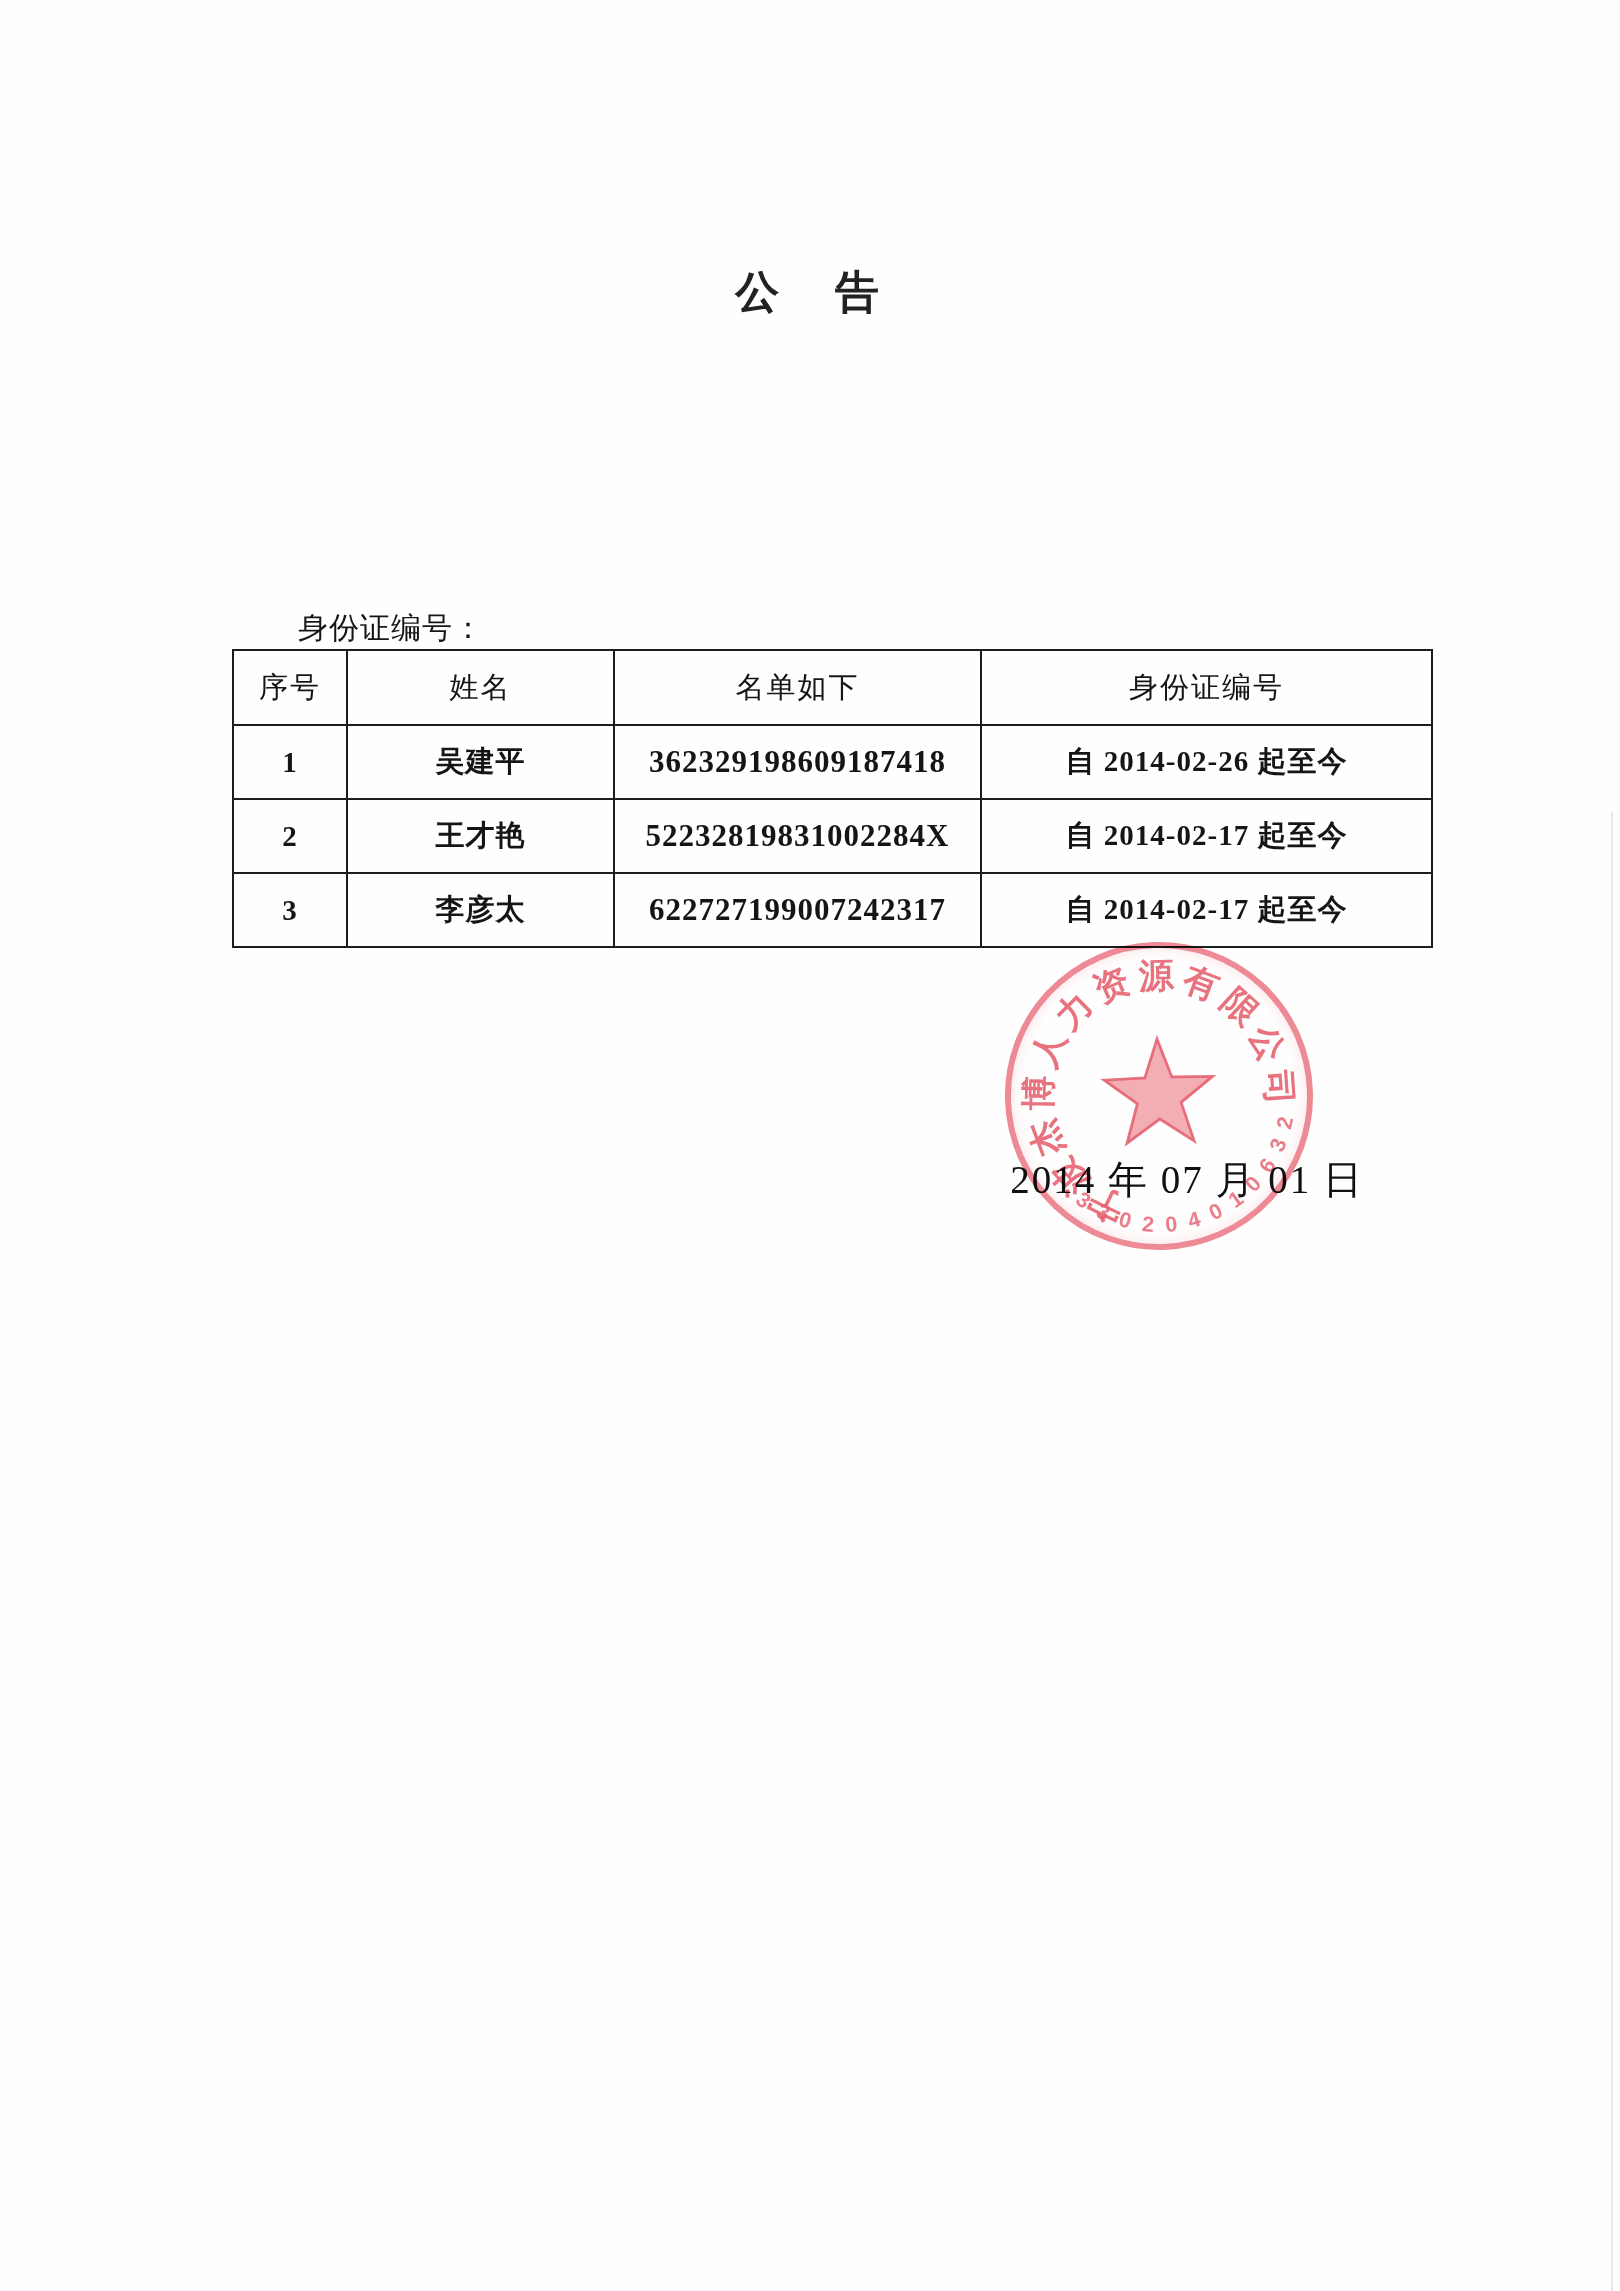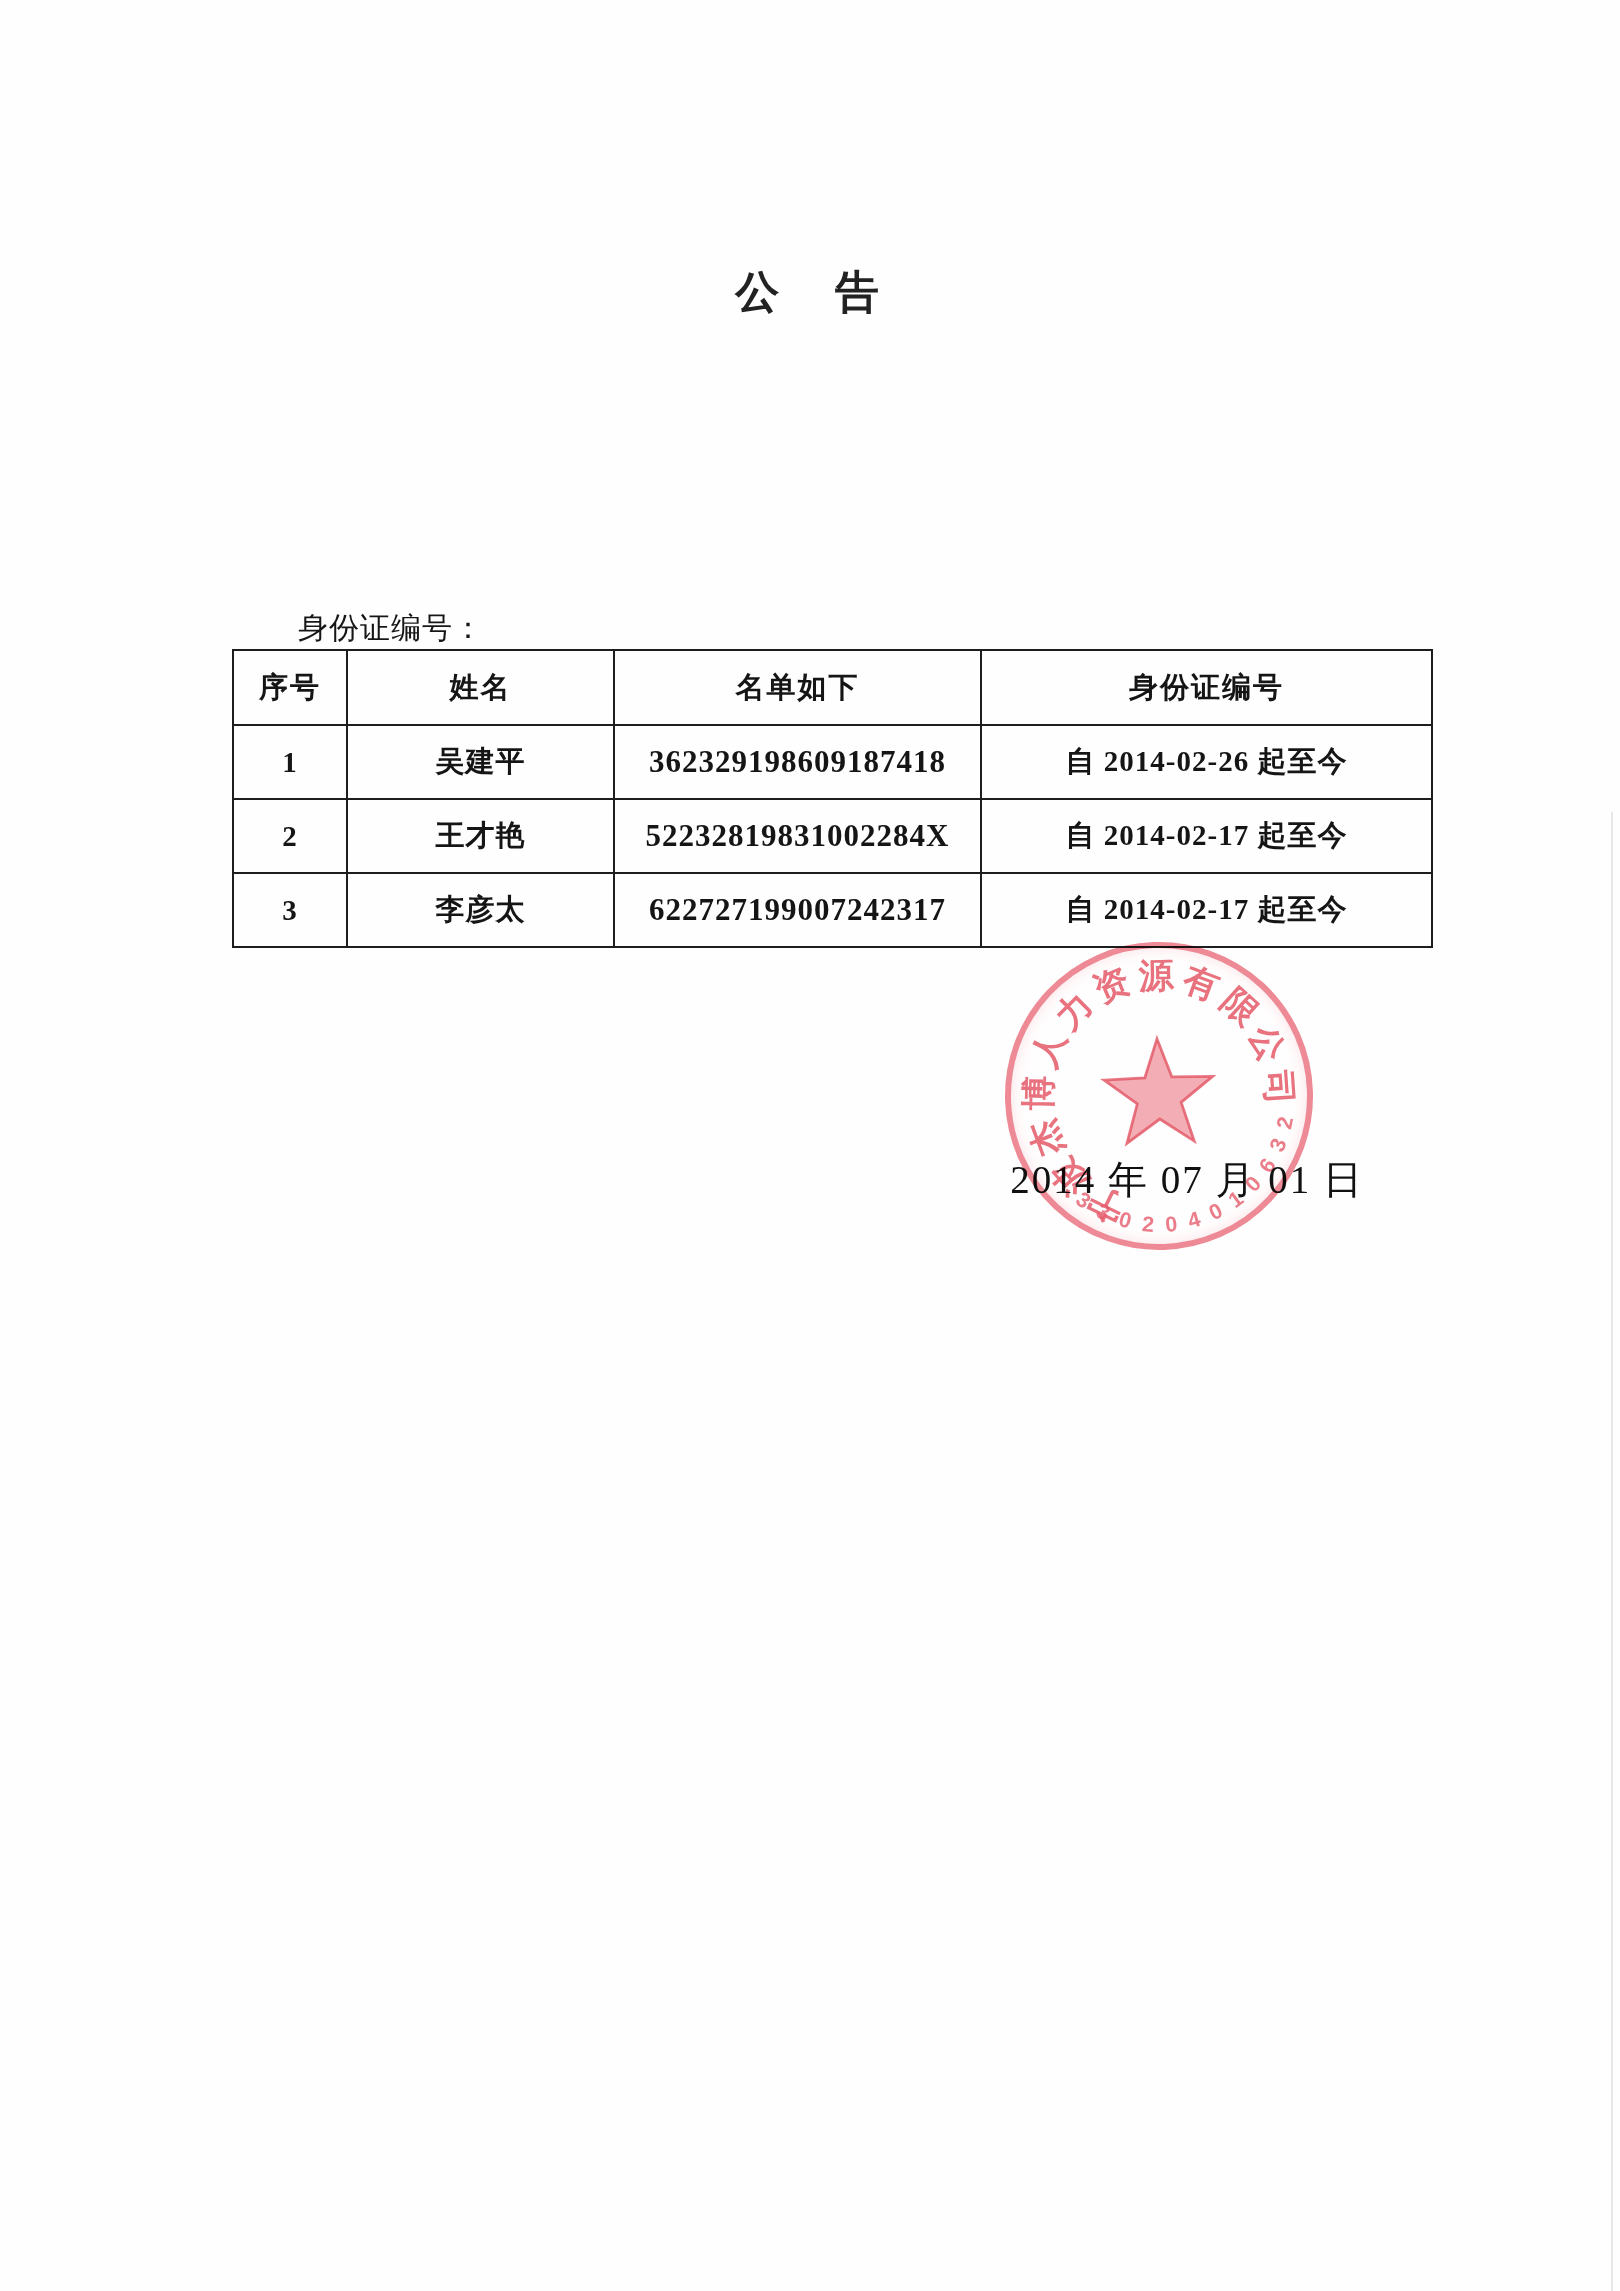--- a/index.html
+++ b/index.html
@@ -63,21 +63,21 @@
     z-index: 2;
   }
   table.roster th, table.roster td {
     border: 2px solid #1d1d1d;
     text-align: center;
     vertical-align: middle;
     padding: 0;
     background: transparent;
   }
   table.roster { border: 2.9px solid #1d1d1d; }
-  table.roster thead th { height: 73px; font-weight: bold; letter-spacing: 2px; border-radius: 25px; }
+  table.roster thead th { height: 73px; font-weight: normal; letter-spacing: 2px; border-radius: 25px; }
   table.roster tbody td { height: 72px; font-weight: 600; letter-spacing: 1px; }
   table.roster .col-no  { width: 114px; }
   table.roster .col-name{ width: 267px; }
   table.roster .col-id  { width: 367px; }
   table.roster .col-time{ width: 451px; }
   td.cell-id { font-size: 31px; letter-spacing: 0.5px; }
 
   
   .sig-company {
     position: absolute;

